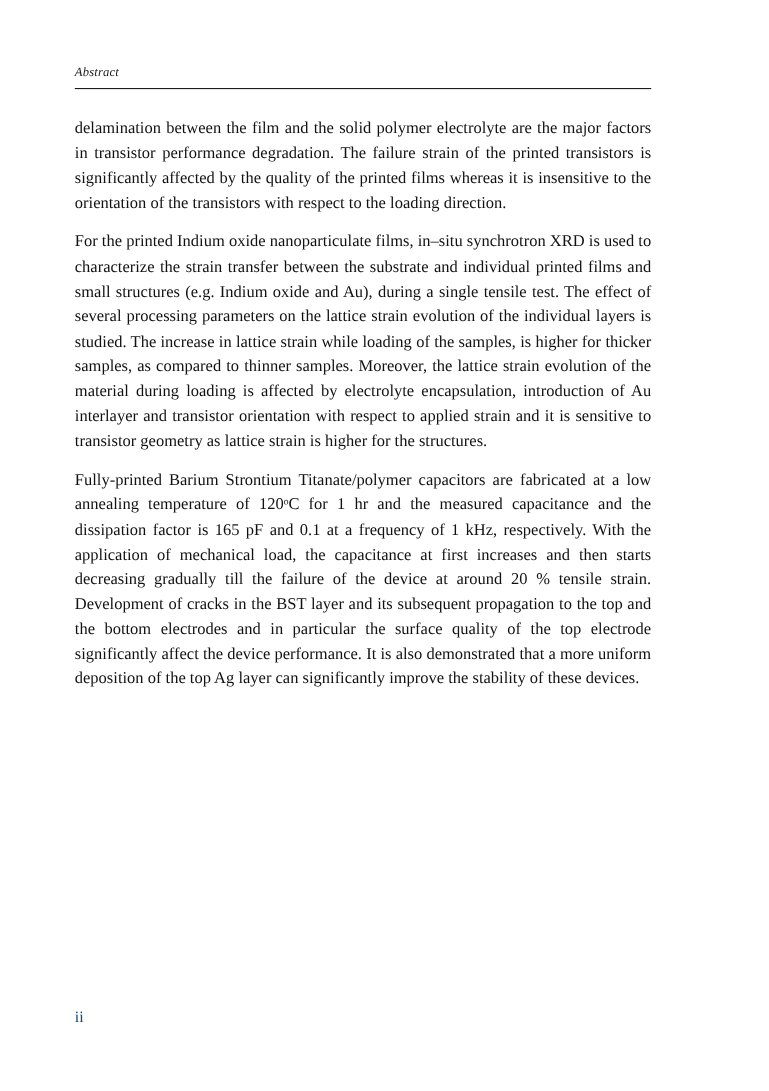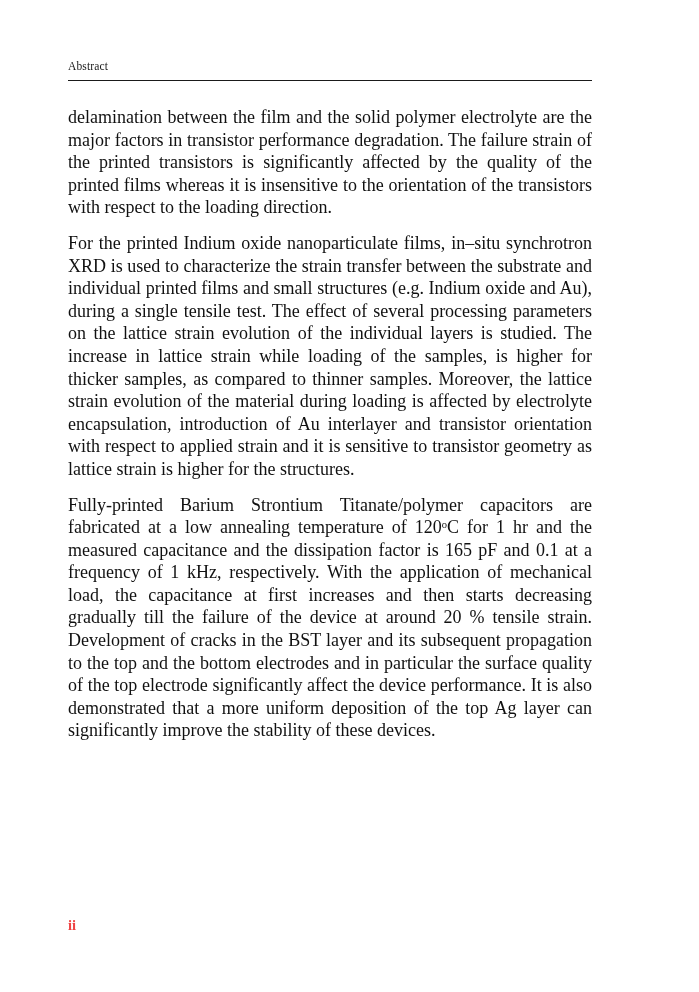--- a/index.html
+++ b/index.html
@@ -18,20 +18,21 @@
   .page {
     position: absolute;
     inset: 0;
     background: #ffffff;
   }
   .running-head {
     position: absolute;
     left: 68px;
     top: 58px;
     width: 524px;
+    font-style: italic;
   }
   .running-head-label {
     font-size: 11.5px;
     letter-spacing: 0.15px;
     color: #1a1a1a;
     line-height: 16px;
     display: block;
   }
   .head-rule {
     position: absolute;
@@ -41,37 +42,36 @@
     height: 1px;
     background: #1a1a1a;
   }
   .content {
     position: absolute;
     left: 68px;
     top: 106px;
     width: 524px;
   }
   .para {
-    font-size: 18px;
+    font-size: 15px;
     line-height: 22.6px;
     text-align: justify;
     text-justify: inter-word;
     margin: 0 0 13px 0;
     color: #111111;
     hyphens: none;
   }
   .para:last-child { margin-bottom: 16px; }
   .folio {
     position: absolute;
     left: 68px;
     top: 915px;
     font-size: 14.4px;
     line-height: 20px;
-    color: #ef4444;
-    font-weight: bold;
+    color: #0c4a6e;
   }
 </style>
 </head>
 <body>
 
 <div class="page">
 
   <div class="running-head">
     <span class="running-head-label">Abstract</span>
   </div>

